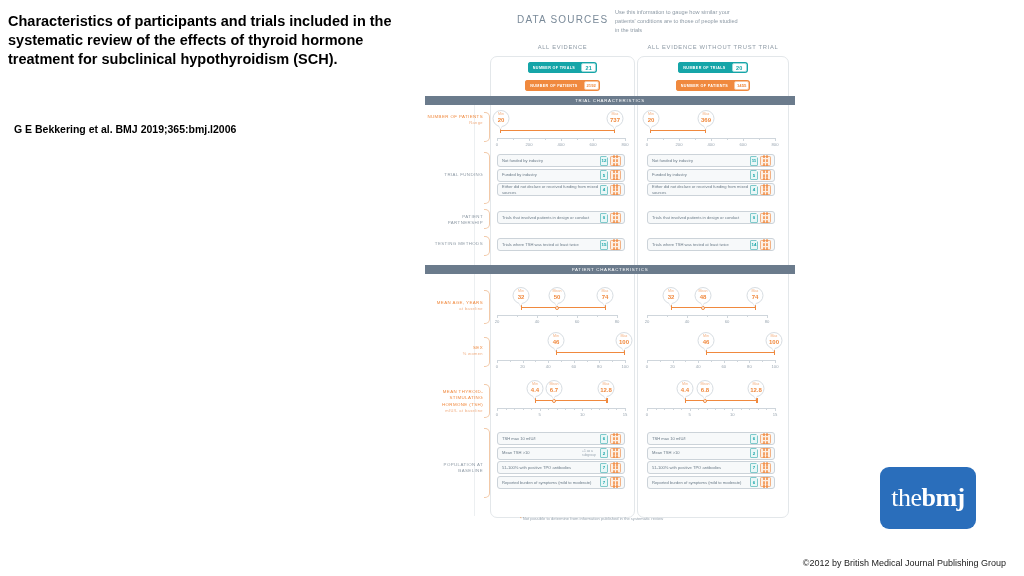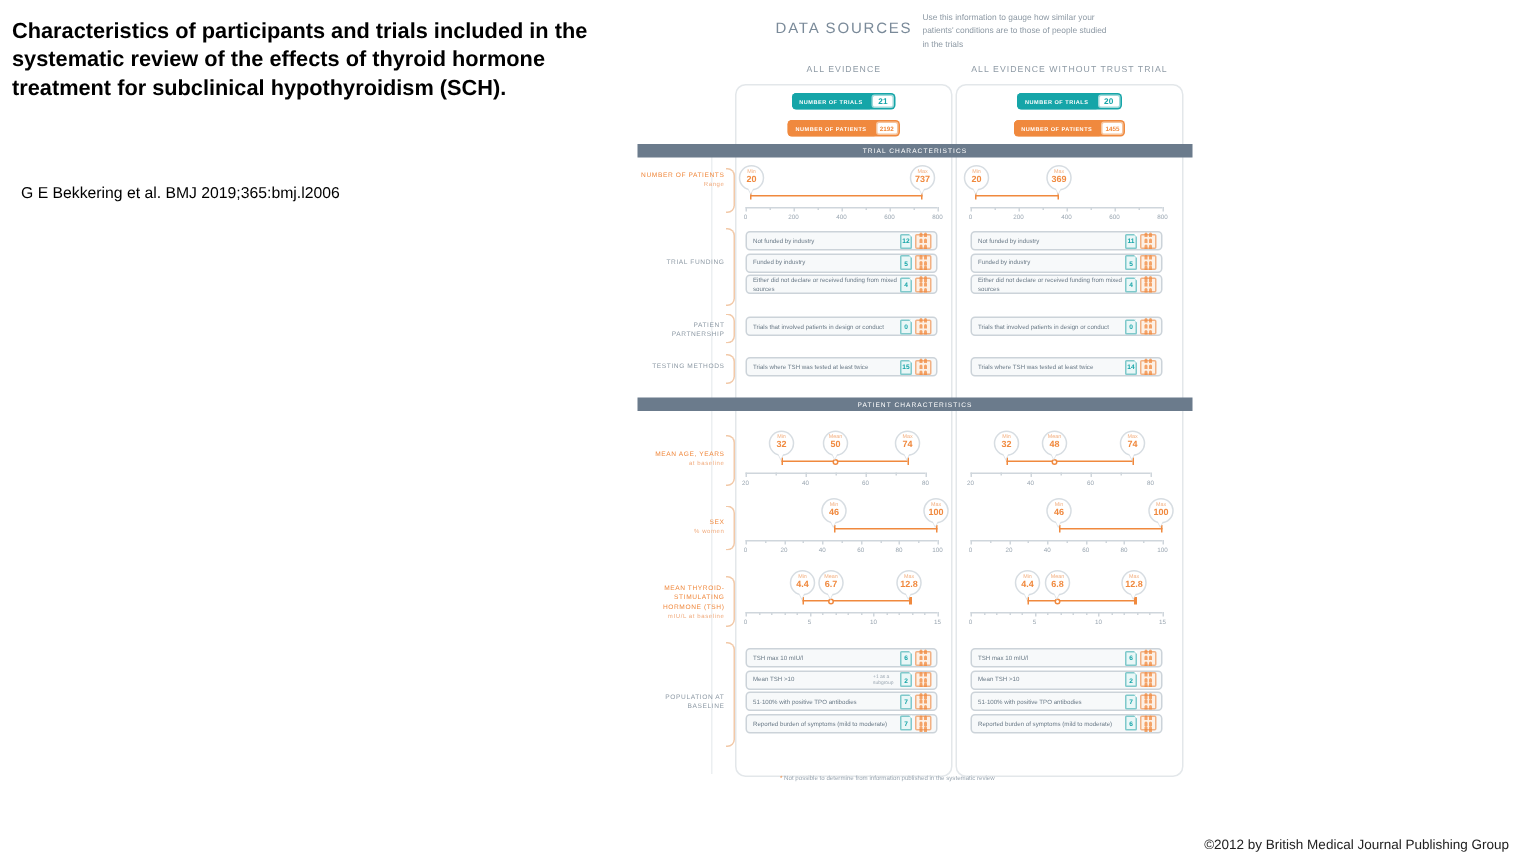--- a/index.html
+++ b/index.html
@@ -11,21 +11,21 @@
   }
   #slide { position: relative; width: 1024px; height: 576px; background: #fff; }
 
   
   .slide-title {
     position: absolute; left: 8px; top: 12px; width: 388px;
     font-size: 14.5px; font-weight: bold; color: #000; line-height: 1.32;
   }
   .slide-citation {
     position: absolute; left: 14px; top: 123px; width: 380px;
-    font-size: 10.5px; font-weight: normal; color: #000;
+    font-size: 10.5px; font-weight: bold; color: #000;
   }
   .copyright {
     position: absolute; right: 18px; bottom: 8px;
     font-size: 9px; color: #222;
   }
   .bmj-logo {
     position: absolute; left: 880px; top: 467px;
     width: 96px; height: 62px; border-radius: 9px;
     background: #2a6ebb;
     display: flex; align-items: center; justify-content: center;
@@ -167,20 +167,23 @@
   .divider { position: absolute; left: 49px; top: 104px; width: 1px; height: 412px; background: #eceff1; }
 </style>
 </head>
 <body>
 
 <div id="slide">
 
   <div class="slide-title">Characteristics of participants and trials included in the systematic review of the effects of thyroid hormone treatment for subclinical hypothyroidism (SCH).</div>
   <div class="slide-citation">G E Bekkering et al. BMJ 2019;365:bmj.l2006</div>
 
+  <div class="bmj-logo">
+    <span class="lw"><i>the</i><b>bmj</b></span>
+  </div>
   <div class="copyright">©2012 by British Medical Journal Publishing Group</div>
 
   <div id="info">
 
     <div class="ds-head">DATA SOURCES</div>
     <div class="ds-sub">Use this information to gauge how similar your patients' conditions are to those of people studied in the trials</div>
 
     <div class="col-head a">ALL EVIDENCE</div>
     <div class="col-head b">ALL EVIDENCE WITHOUT TRUST TRIAL</div>
 

